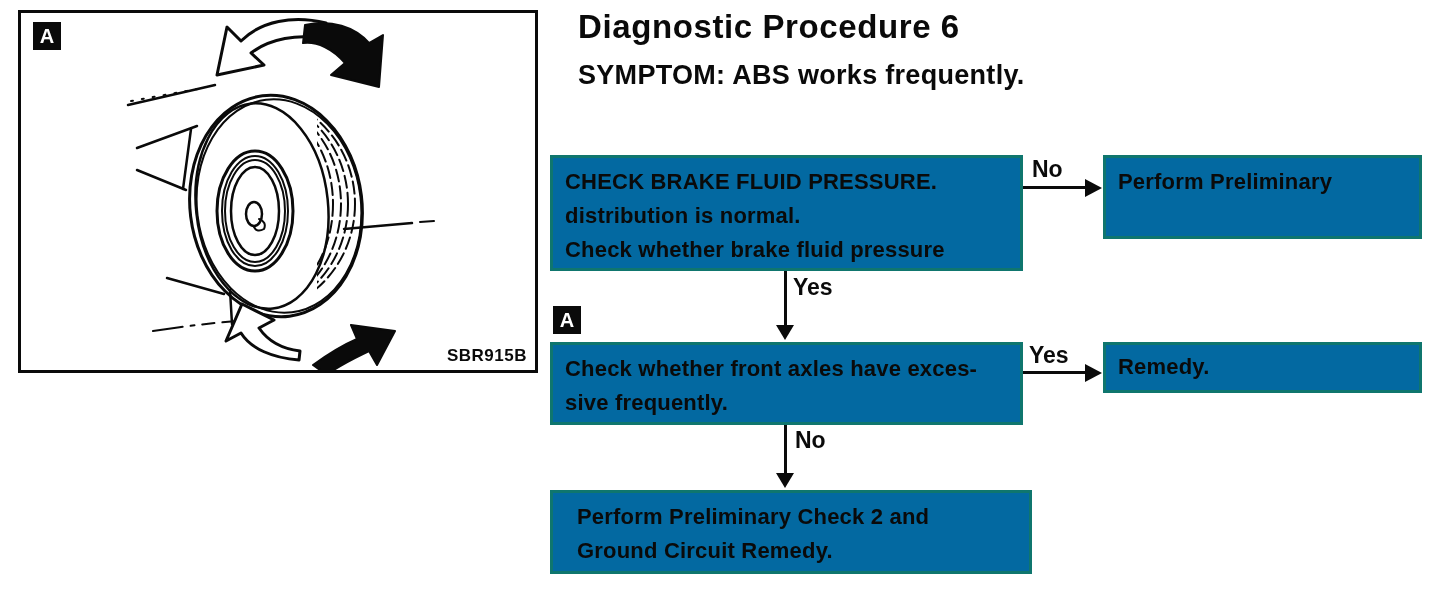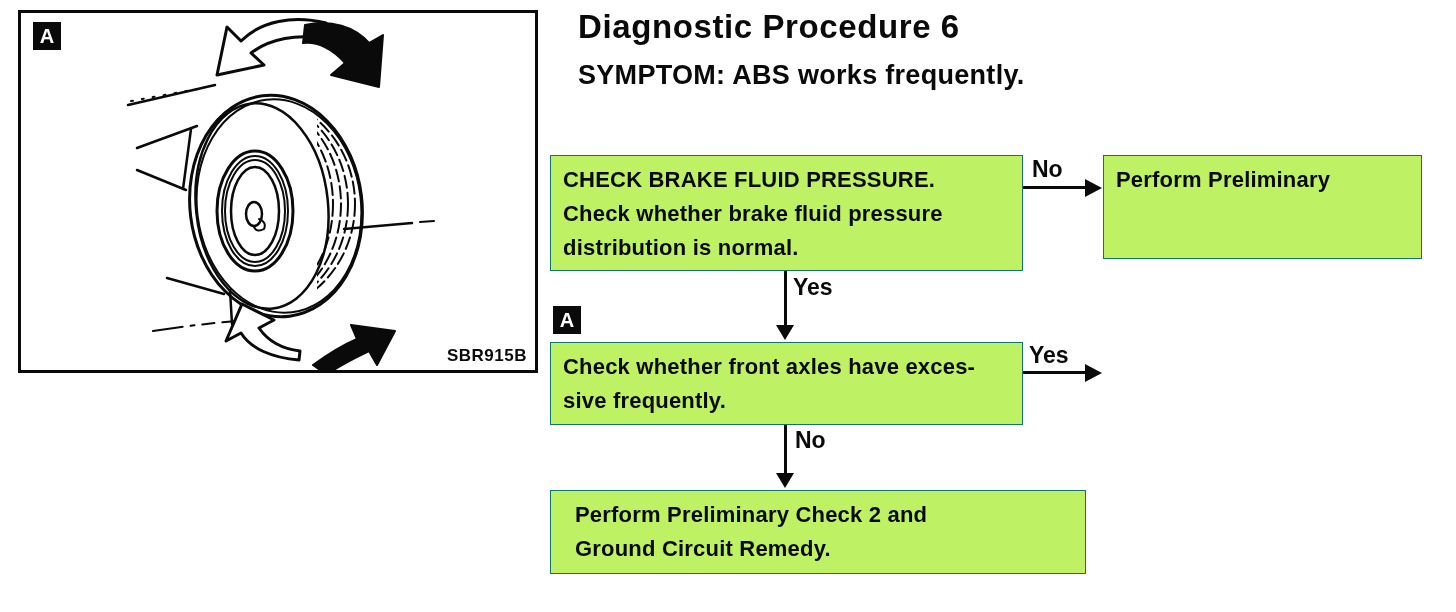--- a/index.html
+++ b/index.html
@@ -28,21 +28,21 @@
   .page-title{
     position:absolute;left:578px;top:8px;font-size:33px;font-weight:bold;
     letter-spacing:0.6px;
   }
   .symptom-line{
     position:absolute;left:578px;top:60px;font-size:27px;font-weight:bold;
     letter-spacing:0.3px;
   }
   
   .flow-box{
-    position:absolute;border:1px solid #0f766e;background:#bef264;
+    position:absolute;border:3px solid #0f766e;background:#0369a1;
     box-sizing:border-box;font-size:22px;font-weight:600;line-height:34px;
     padding:7px 12px;letter-spacing:0.2px;white-space:nowrap;
   }
   .hline,.vline{position:absolute;background:#0a0a0a;}
   .head-right{
     position:absolute;width:0;height:0;
     border-top:9px solid transparent;border-bottom:9px solid transparent;
     border-left:17px solid #0a0a0a;
   }
   .head-down{
@@ -109,50 +109,53 @@
     </svg>
     <div class="badge badge-figure">A</div>
     <div class="figure-caption">SBR915B</div>
   </div>
 
   <div class="page-title">Diagnostic Procedure 6</div>
   <div class="symptom-line">SYMPTOM: ABS works frequently.</div>
 
   <div class="flow-box" style="left:550px;top:155px;width:473px;height:116px;">
     <div>CHECK BRAKE FLUID PRESSURE.</div>
+    <div>distribution is normal.</div>
     <div>Check whether brake fluid pressure</div>
-    <div>distribution is normal.</div>
   </div>
 
   <div class="hline" style="left:1023px;top:186px;width:64px;height:3px;"></div>
   <div class="head-right" style="left:1085px;top:179px;"></div>
   <div class="flow-label" style="left:1032px;top:157px;">No</div>
 
-  <div class="flow-box" style="left:1103px;top:155px;width:319px;height:104px;">
+  <div class="flow-box" style="left:1103px;top:155px;width:319px;height:84px;">
     <div>Perform Preliminary</div>
   </div>
 
   <div class="vline" style="left:784px;top:271px;width:3px;height:56px;"></div>
   <div class="head-down" style="left:776px;top:325px;"></div>
   <div class="flow-label" style="left:793px;top:275px;">Yes</div>
 
   <div class="badge badge-flow">A</div>
 
   <div class="flow-box" style="left:550px;top:342px;width:473px;height:83px;">
     <div>Check whether front axles have exces-</div>
     <div>sive frequently.</div>
   </div>
 
   <div class="hline" style="left:1023px;top:371px;width:64px;height:3px;"></div>
   <div class="head-right" style="left:1085px;top:364px;"></div>
   <div class="flow-label" style="left:1029px;top:343px;">Yes</div>
 
+  <div class="flow-box" style="left:1103px;top:342px;width:319px;height:51px;padding-top:5px;">
+    <div>Remedy.</div>
+  </div>
 
   <div class="vline" style="left:784px;top:425px;width:3px;height:50px;"></div>
   <div class="head-down" style="left:776px;top:473px;"></div>
   <div class="flow-label" style="left:795px;top:428px;">No</div>
 
-  <div class="flow-box" style="left:550px;top:490px;width:536px;height:84px;padding-left:24px;">
+  <div class="flow-box" style="left:550px;top:490px;width:482px;height:84px;padding-left:24px;">
     <div>Perform Preliminary Check 2 and</div>
     <div>Ground Circuit Remedy.</div>
   </div>
 
 </div>
 
 </body></html>

